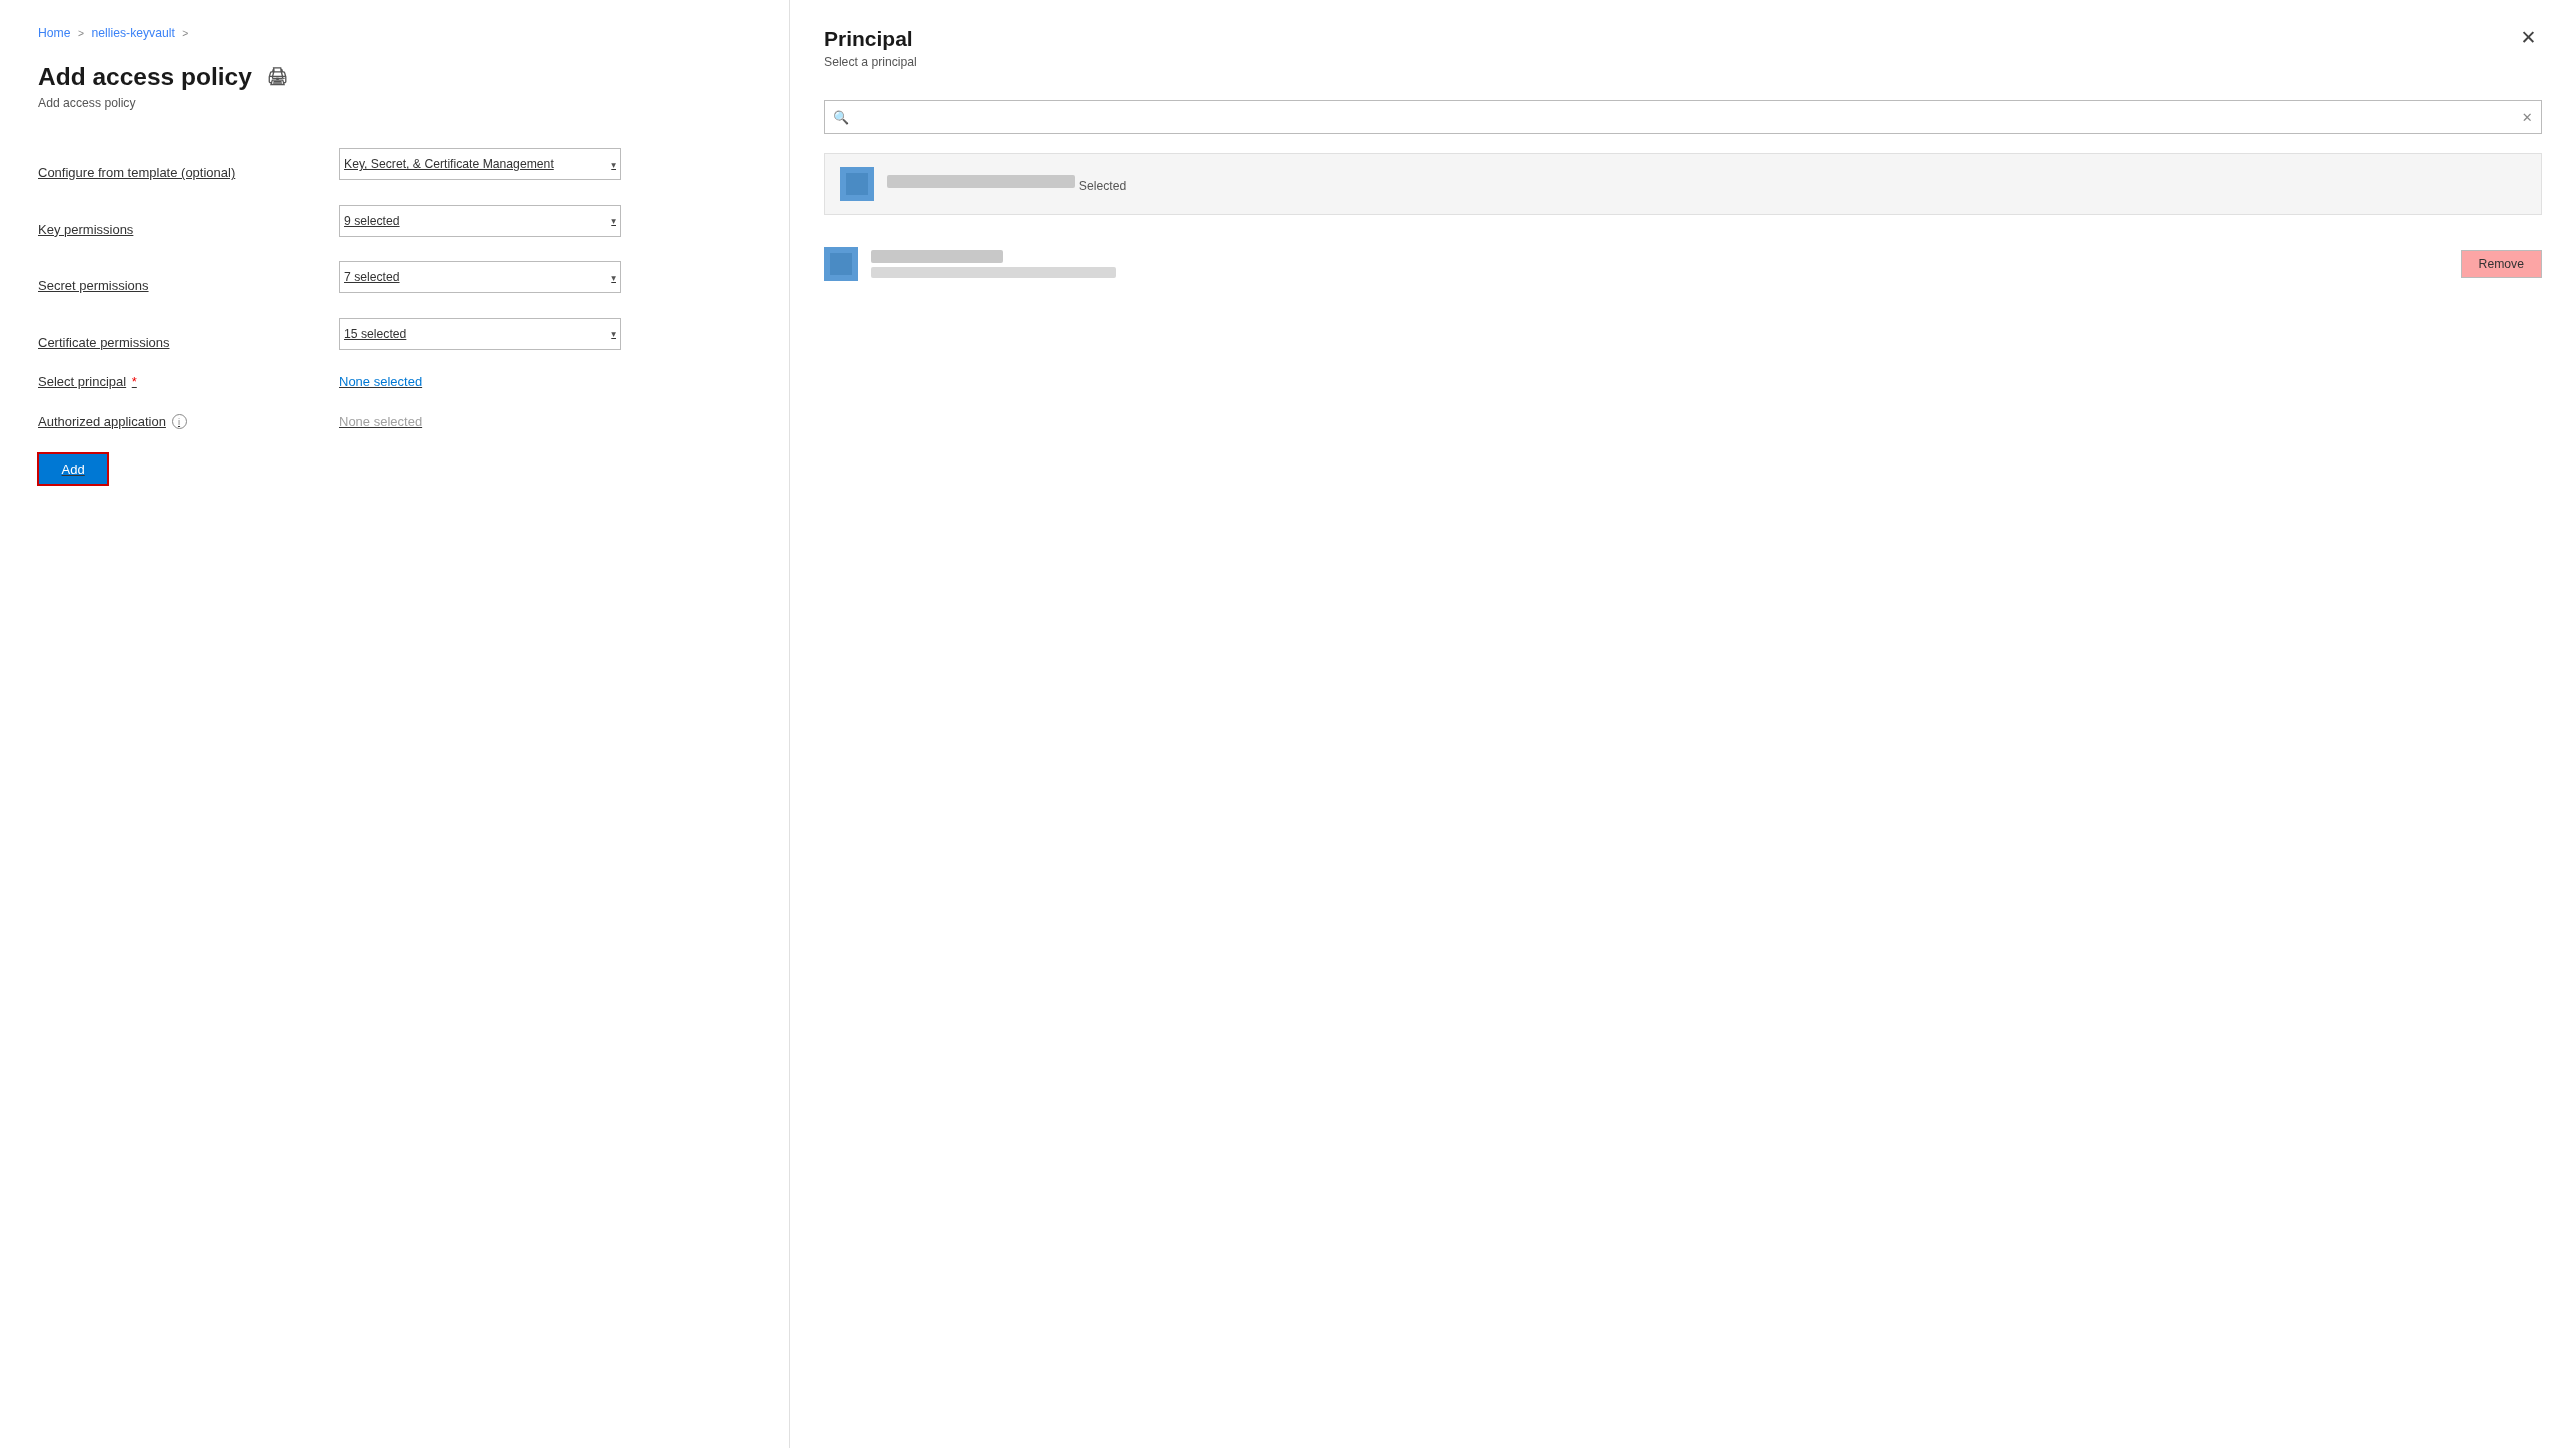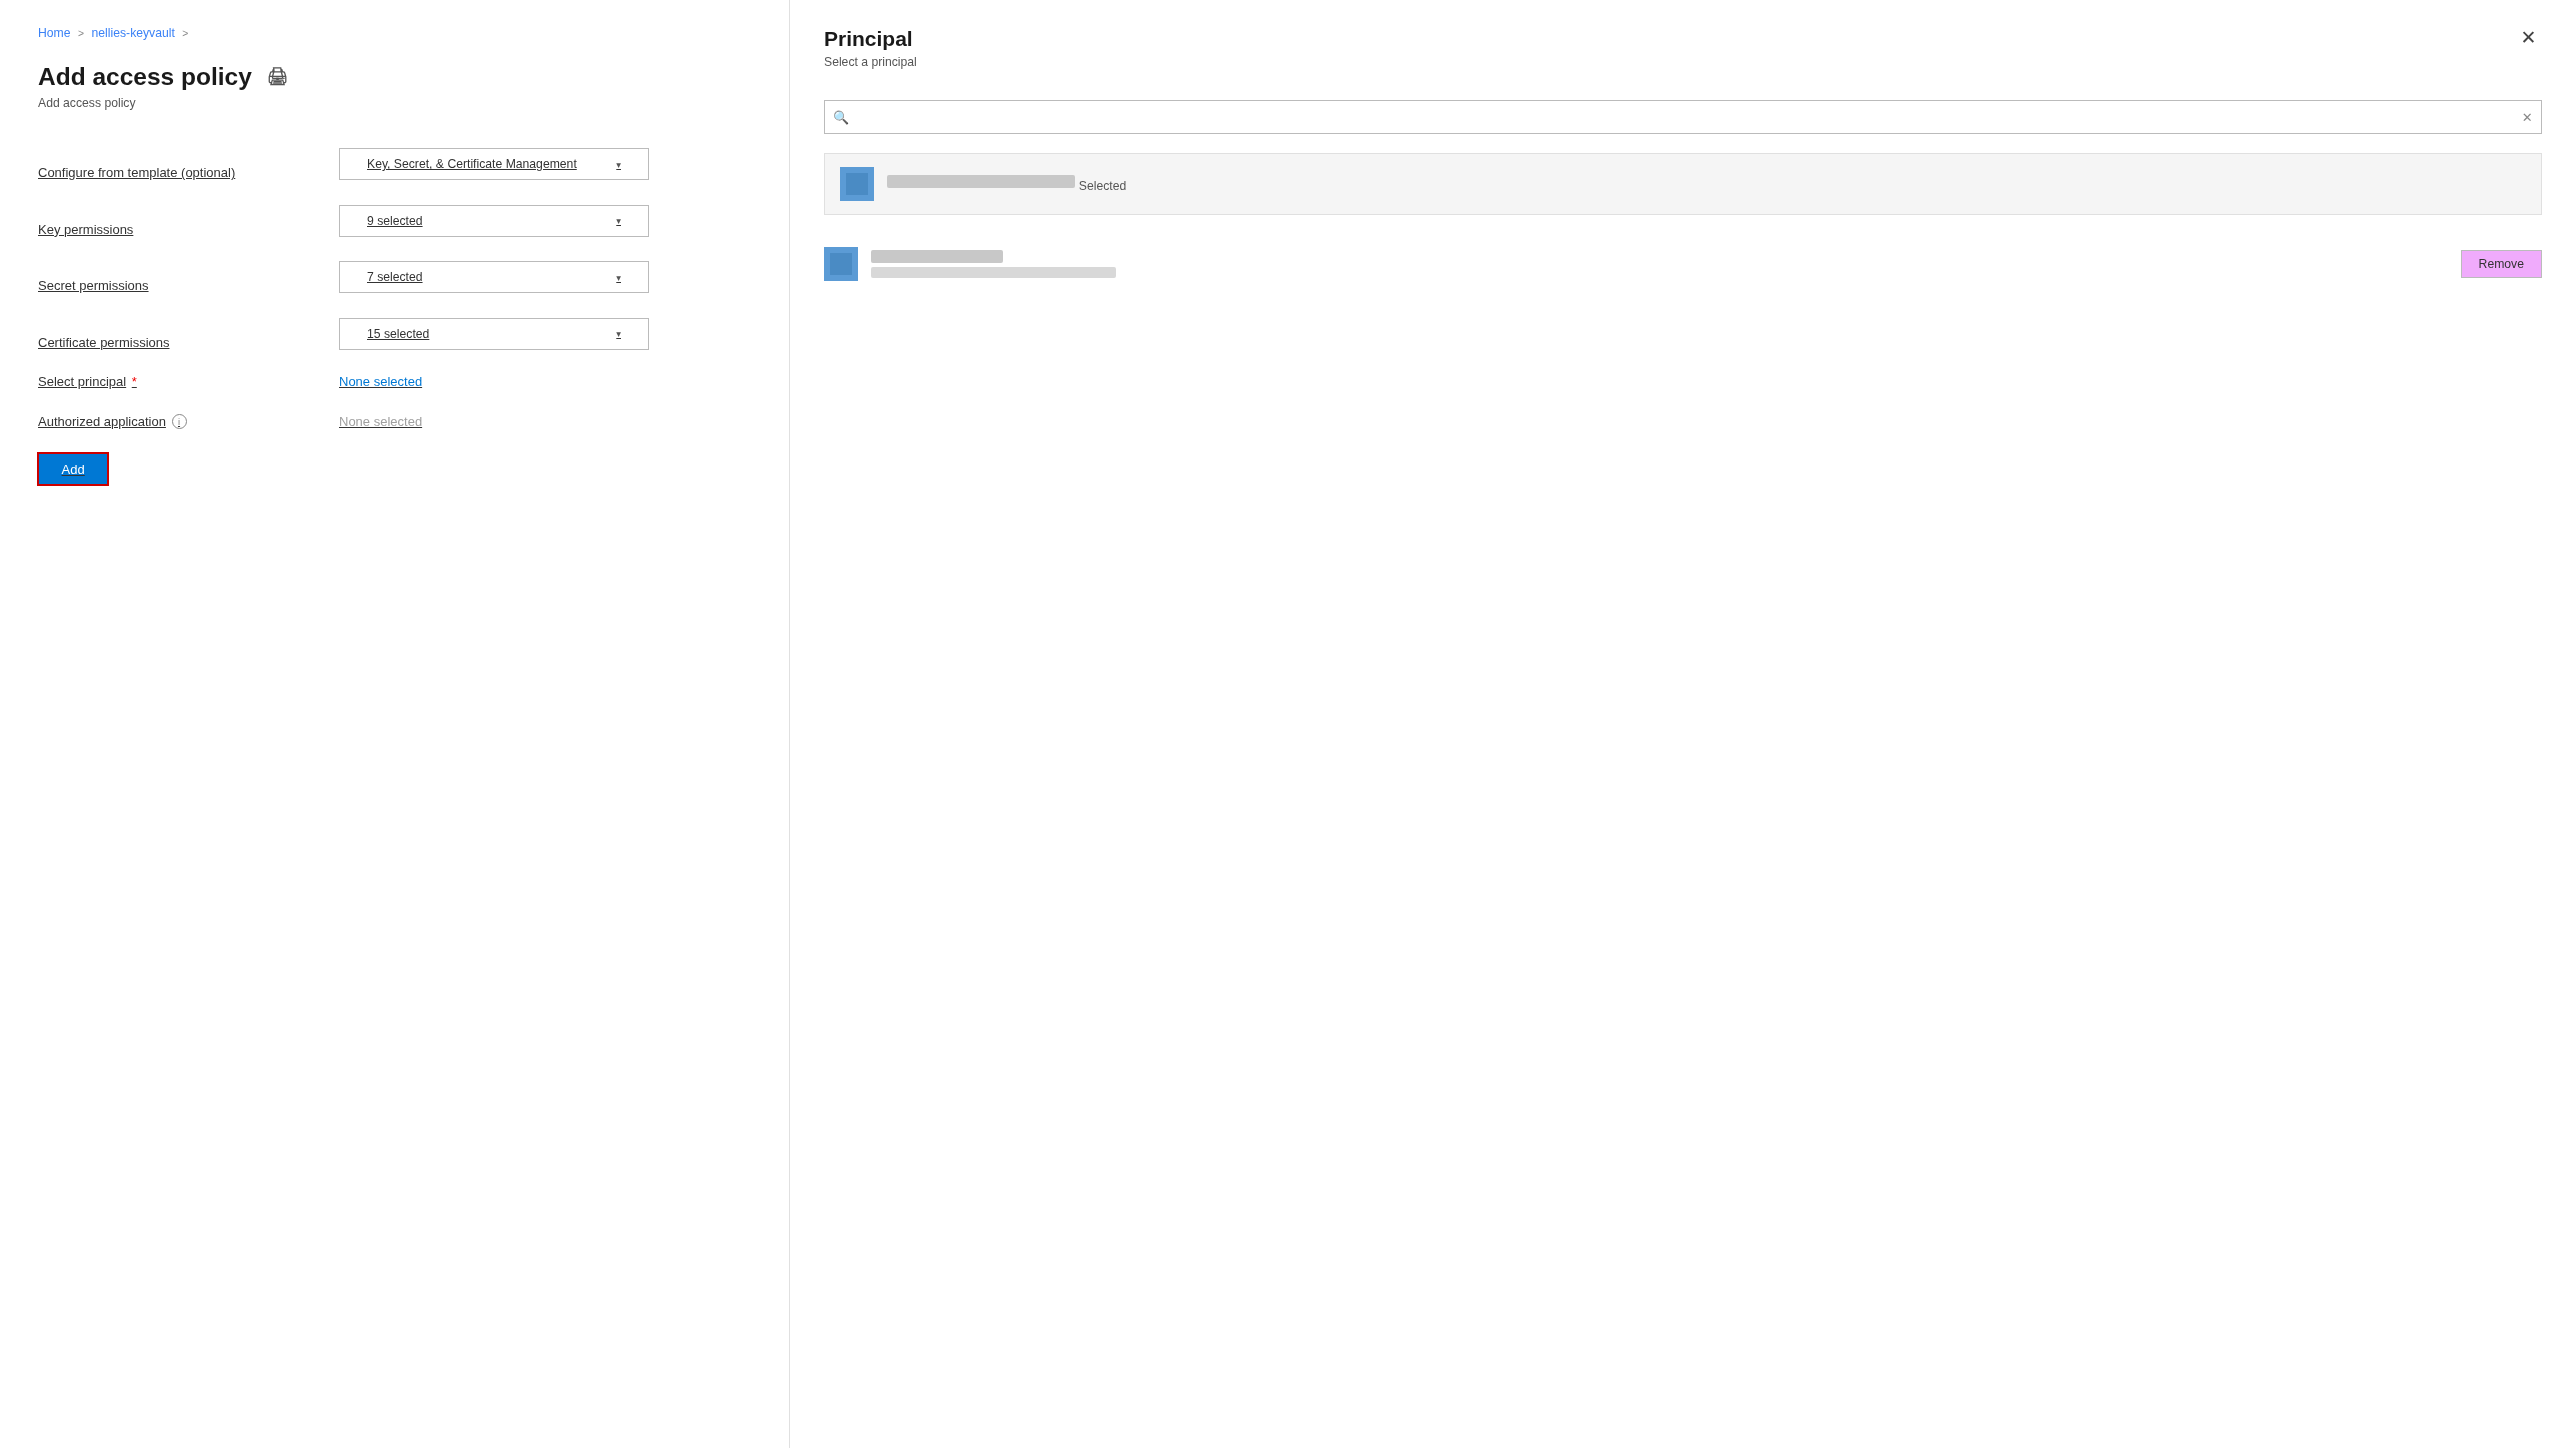--- a/index.html
+++ b/index.html
@@ -83,28 +83,28 @@
       width: 15px;
       height: 15px;
       border: 0.9px solid #888;
       border-radius: 50%;
       font-size: 9.4px;
       color: #888;
       cursor: default;
     }
 
     .form-control-dropdown {
-      width: 310px;
+      width: 282px;
       height: 32px;
       border: 0.9px solid #bbb;
       background: #fff;
       display: flex;
       align-items: center;
       justify-content: space-between;
-      padding: 0 27px;
+      padding: 0 4px;
       cursor: pointer;
       font-size: 12.2px;
       color: #333;
     }
     .form-control-dropdown .chevron {
       font-size: 9.4px;
       color: #555;
     }
 
     .link-value {
@@ -264,21 +264,21 @@
       background: #c8c8c8;
       border-radius: 1.9px;
     }
     .selected-sub-bar {
       width: 245px;
       height: 10.3px;
       background: #d8d8d8;
       border-radius: 1.9px;
     }
     .remove-btn {
-      background: #f0abfc;
+      background: #fca5a5;
       border: 0.9px solid #bbb;
       padding: 5.6px 17px;
       font-size: 12.2px;
       cursor: pointer;
       color: #333;
     }
 
     .bottom-bar {
       margin-top: auto;
       padding-top: 19px;

